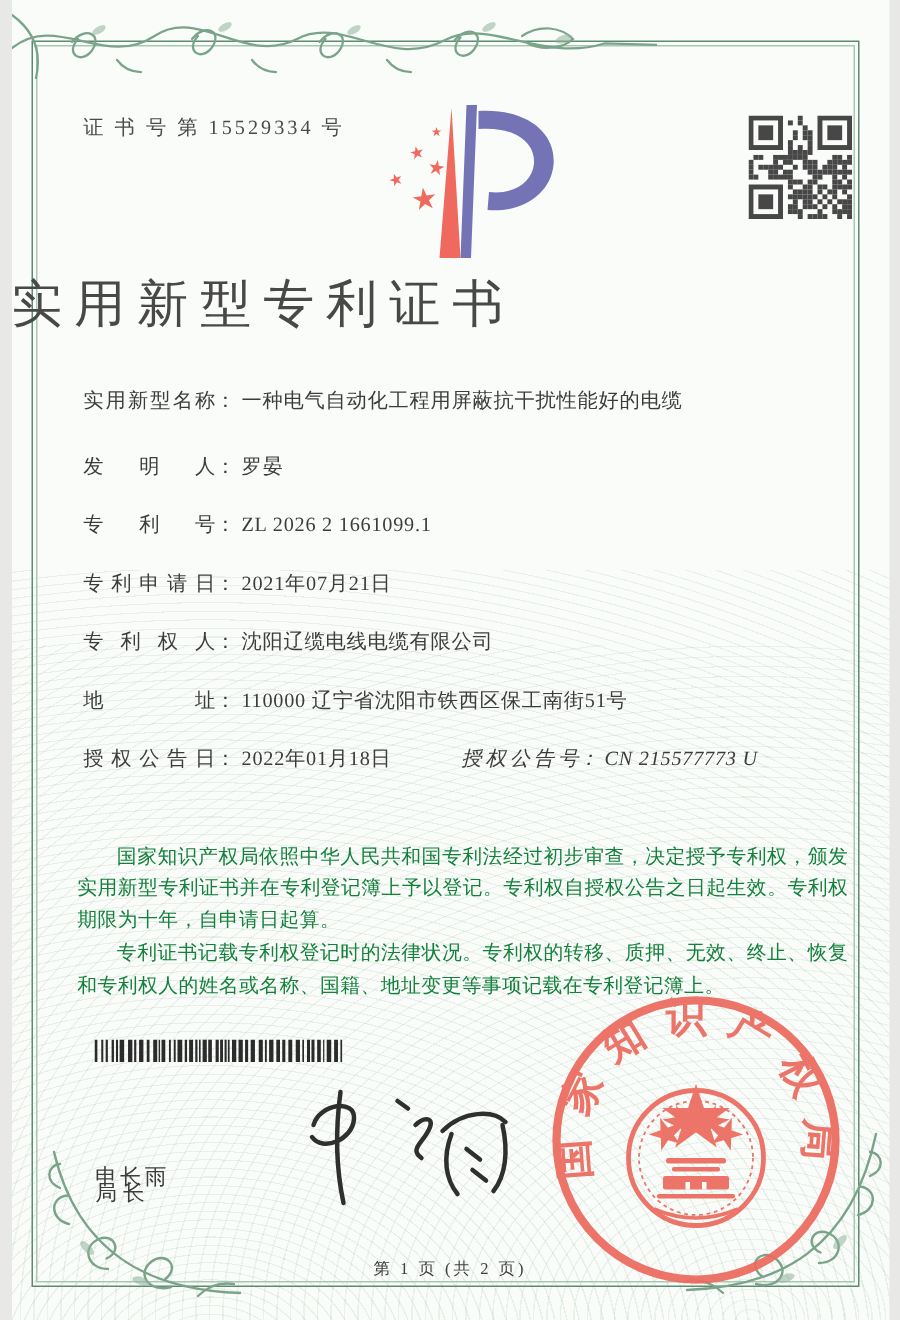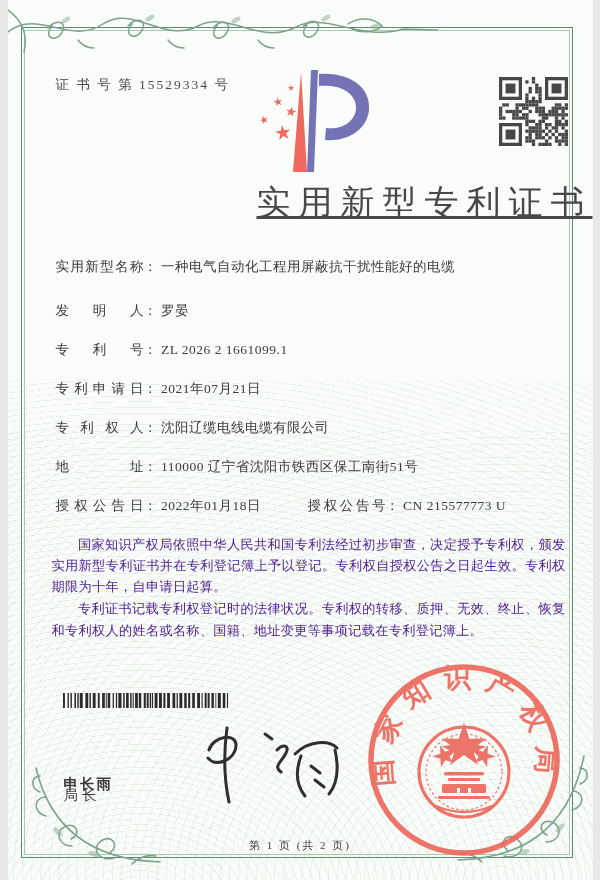--- a/index.html
+++ b/index.html
@@ -28,38 +28,38 @@
   }
   .flourish{position:absolute; pointer-events:none;}
   .cert-no{
     position:absolute; left:48px; top:76px;
     font-size:13.5px; letter-spacing:2px; color:#4a4a4a; white-space:nowrap;
   }
   .logo{position:absolute; left:233px; top:68px; width:134px; height:108px;}
   .qr{position:absolute; left:491px; top:77px; width:69px; height:69px;}
   .title{
     position:absolute; left:0; top:180px; width:100%;
-    text-align:right; font-size:34px; font-weight:500;
-    letter-spacing:8px; color:#484848; margin:0;text-decoration:underline;
+    text-align:left; font-size:34px; font-weight:500;
+    letter-spacing:8px; color:#484848; margin:0;
   }
   .row{position:absolute; left:48px; font-size:13.5px; white-space:nowrap; color:#3c3c3c;}
   .row .lab{display:inline-block; width:88px; text-align:justify; text-align-last:justify;}
   .row .colon{display:inline-block;}
   .row .val{margin-left:4px; letter-spacing:.5px;}
-  .row2{left:300px;}
+  .row2{left:300px;font-style:italic;}
   .row2 .lab{width:78px;}
   .body-text{
-    position:absolute; left:44px; top:534px; width:514px;
+    position:absolute; left:44px; top:560px; width:514px;
     font-size:13.2px; line-height:1.6; text-align:justify;
-    letter-spacing:.3px; color:#4c1d95;
+    letter-spacing:.3px; color:#15803d;
   }
   .body-text p{margin:0 0 1px 0; text-indent:2em;}
   .barcode{position:absolute; left:55px; top:693px; width:168px; height:15px;}
   .sig-title{position:absolute; left:56px; top:786px; font-size:14.5px; letter-spacing:4px;}
-  .sig-name{position:absolute; left:56px; top:775px; font-size:14.5px; letter-spacing:2px;font-weight:bold;}
+  .sig-name{position:absolute; left:56px; top:775px; font-size:14.5px; letter-spacing:2px;}
   .signature{position:absolute; left:183px; top:720px; width:160px; height:92px;}
   .seal{position:absolute; left:356px; top:660px; width:200px; height:200px; opacity:.93;}
   .seal-date{
     position:absolute; left:366px; top:791px; font-size:15px;
     letter-spacing:1px; color:#2e2e2e; white-space:nowrap; z-index:5;
   }
   .footer{
     position:absolute; left:0; top:838px; width:100%;
     text-align:center; font-size:11px; letter-spacing:2px; color:#3e3e3e;
   }

